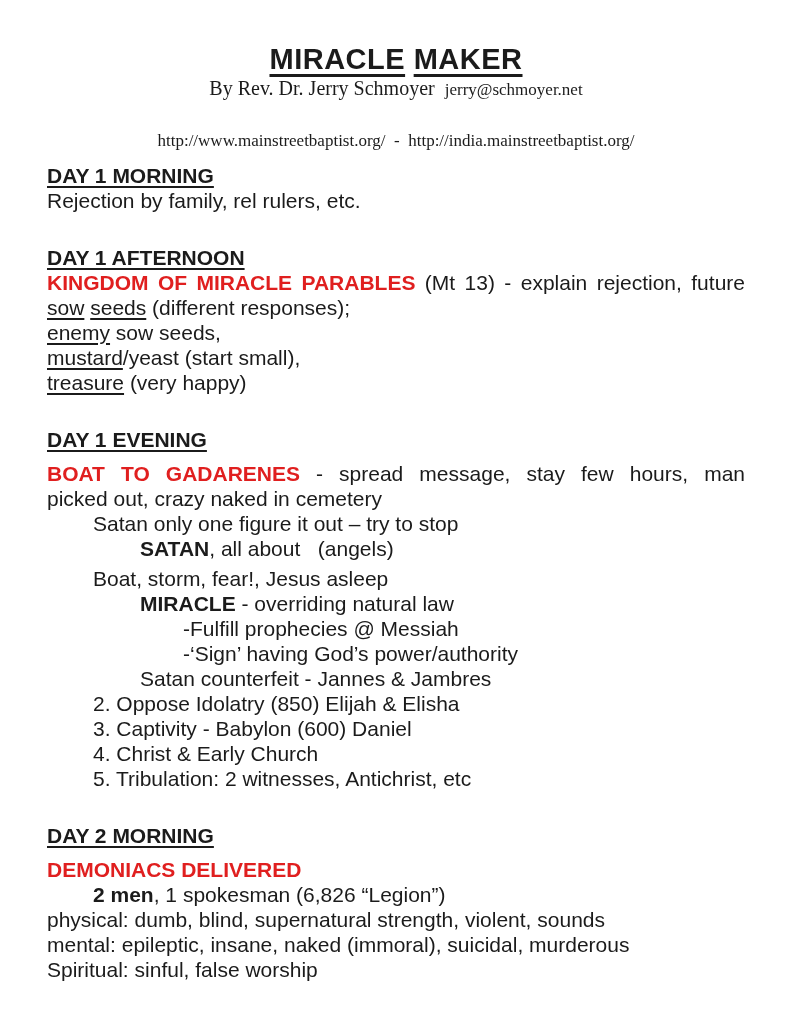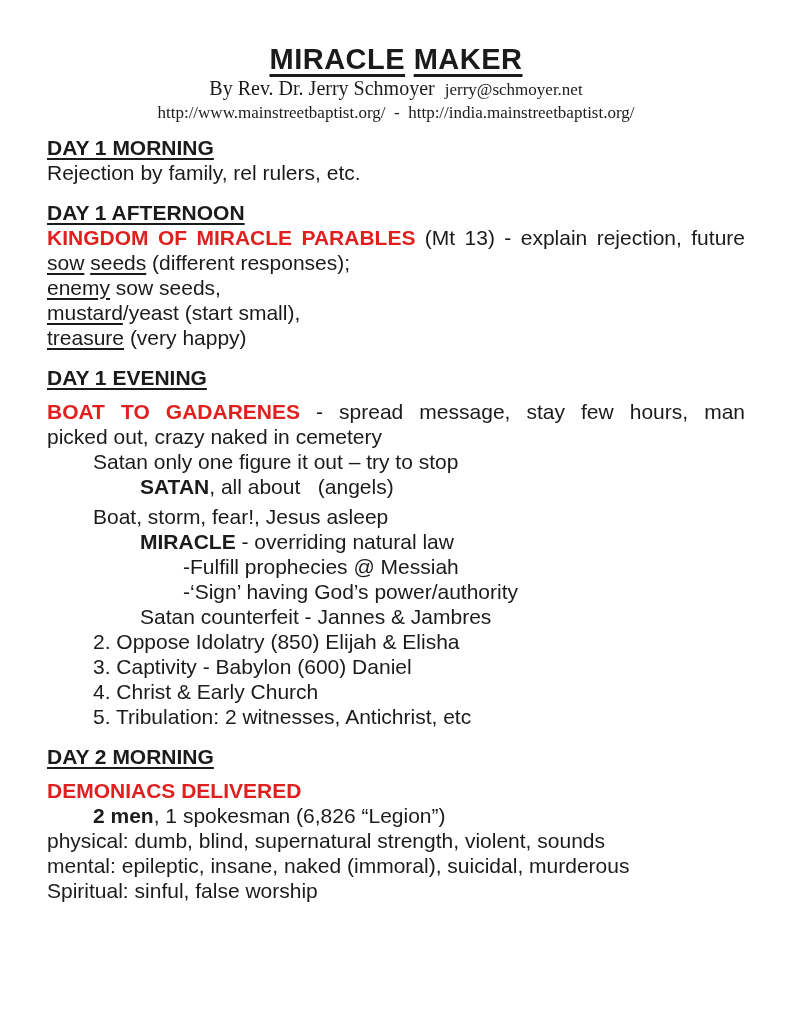--- a/index.html
+++ b/index.html
@@ -40,20 +40,21 @@
     font-size: 20px;
     line-height: 24px;
     white-space: pre-wrap;
   }
   .byline .email { font-size: 17px; }
   .urls {
     font-family: "Liberation Serif", serif;
     font-size: 17px;
     line-height: 21px;
     white-space: pre-wrap;
+    margin-top: 28px;
   }
   .link {
     color: inherit;
     text-decoration-thickness: 1px;
     cursor: pointer;
   }
   
   .line {
     font-size: 21px;
     line-height: 25px;
@@ -69,21 +70,21 @@
   .b { font-weight: bold; }
   .red { color: var(--accent-red, #e01f1f); font-weight: bold; }
   .just {
     white-space: normal;
     text-align: justify;
     text-align-last: justify;
   }
   .ind1 { padding-left: 46px; }
   .ind2 { padding-left: 93px; }
   .ind3 { padding-left: 136px; }
-  .sec  { margin-top: 15px; }
+  .sec  { margin-top: 32px; }
   .mt-red { margin-top: 9px; }
   .mt-sm  { margin-top: 5px; }
 </style>
 </head>
 <body>
 
 <div class="page">
 
   <div class="doc-header">
     <div class="doc-title"><span class="w">MIRACLE</span><span> </span><span class="w">MAKER</span></div>

